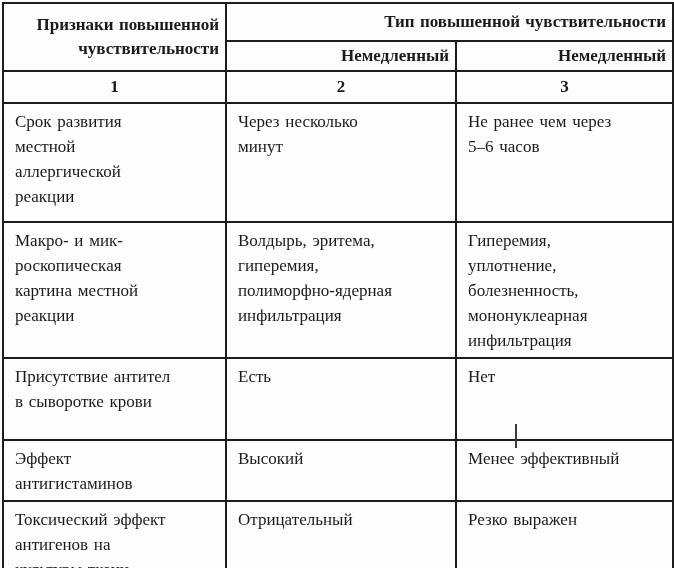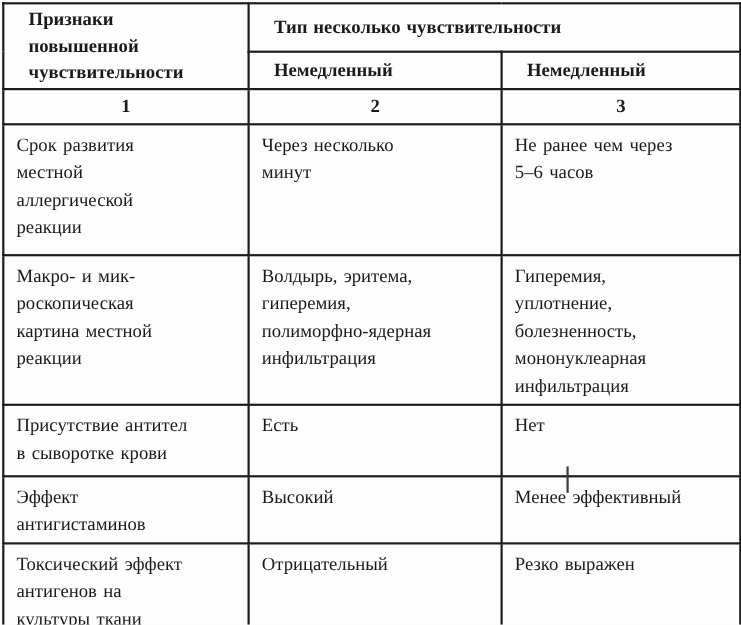--- a/index.html
+++ b/index.html
@@ -35,23 +35,23 @@
   table.tbl th, table.tbl td {
     border: 2px solid #1c1c1c;
     background: #fdfdfd;
     white-space: pre-line;
     overflow: hidden;
   }
   table.tbl th.hdr {
     font-size: 17px;
     font-weight: bold;
     line-height: 24px;
-    text-align: left;
+    text-align: right;
     vertical-align: middle;
-    padding: 2px 22px;
+    padding: 2px 6px;
     word-spacing: 1px;
   }
   table.tbl tr.numrow th {
     font-size: 17px;
     font-weight: bold;
     text-align: center;
     vertical-align: middle;
     padding: 0;
   }
   table.tbl td.body {
@@ -61,21 +61,21 @@
     text-align: left;
     vertical-align: top;
     padding: 5px 8px 4px 11px;
     word-spacing: 1.5px;
   }
   tr.r-top    { height: 38px; }
   tr.r-sub    { height: 24px; }
   tr.numrow   { height: 32px; }
   tr.row-1    { height: 119px; padding-left: 15px; }
   tr.row-2    { height: 129px; margin-top: 44px; }
-  tr.row-3    { height: 65px; }
+  tr.row-3    { height: 82px; }
   tr.row-4    { height: 58px; margin-top: 48px; }
   tr.row-5    { height: 79px; }
   .artifact {
     position: absolute;
     left: 515px;
     top: 424px;
     width: 2px;
     height: 24px;
     background: #3a3a3a;
   }
@@ -87,21 +87,21 @@
   <table class="tbl">
     <colgroup>
       <col class="c1">
       <col class="c2">
       <col class="c3">
     </colgroup>
     <thead>
       <tr class="r-top">
         <th class="hdr" rowspan="2">Признаки повышенной
 чувствительности</th>
-        <th class="hdr" colspan="2">Тип несколько чувствительности</th>
+        <th class="hdr" colspan="2">Тип повышенной чувствительности</th>
       </tr>
       <tr class="r-sub">
         <th class="hdr">Немедленный</th>
         <th class="hdr">Немедленный</th>
       </tr>
       <tr class="numrow">
         <th>1</th>
         <th>2</th>
         <th>3</th>
       </tr>

